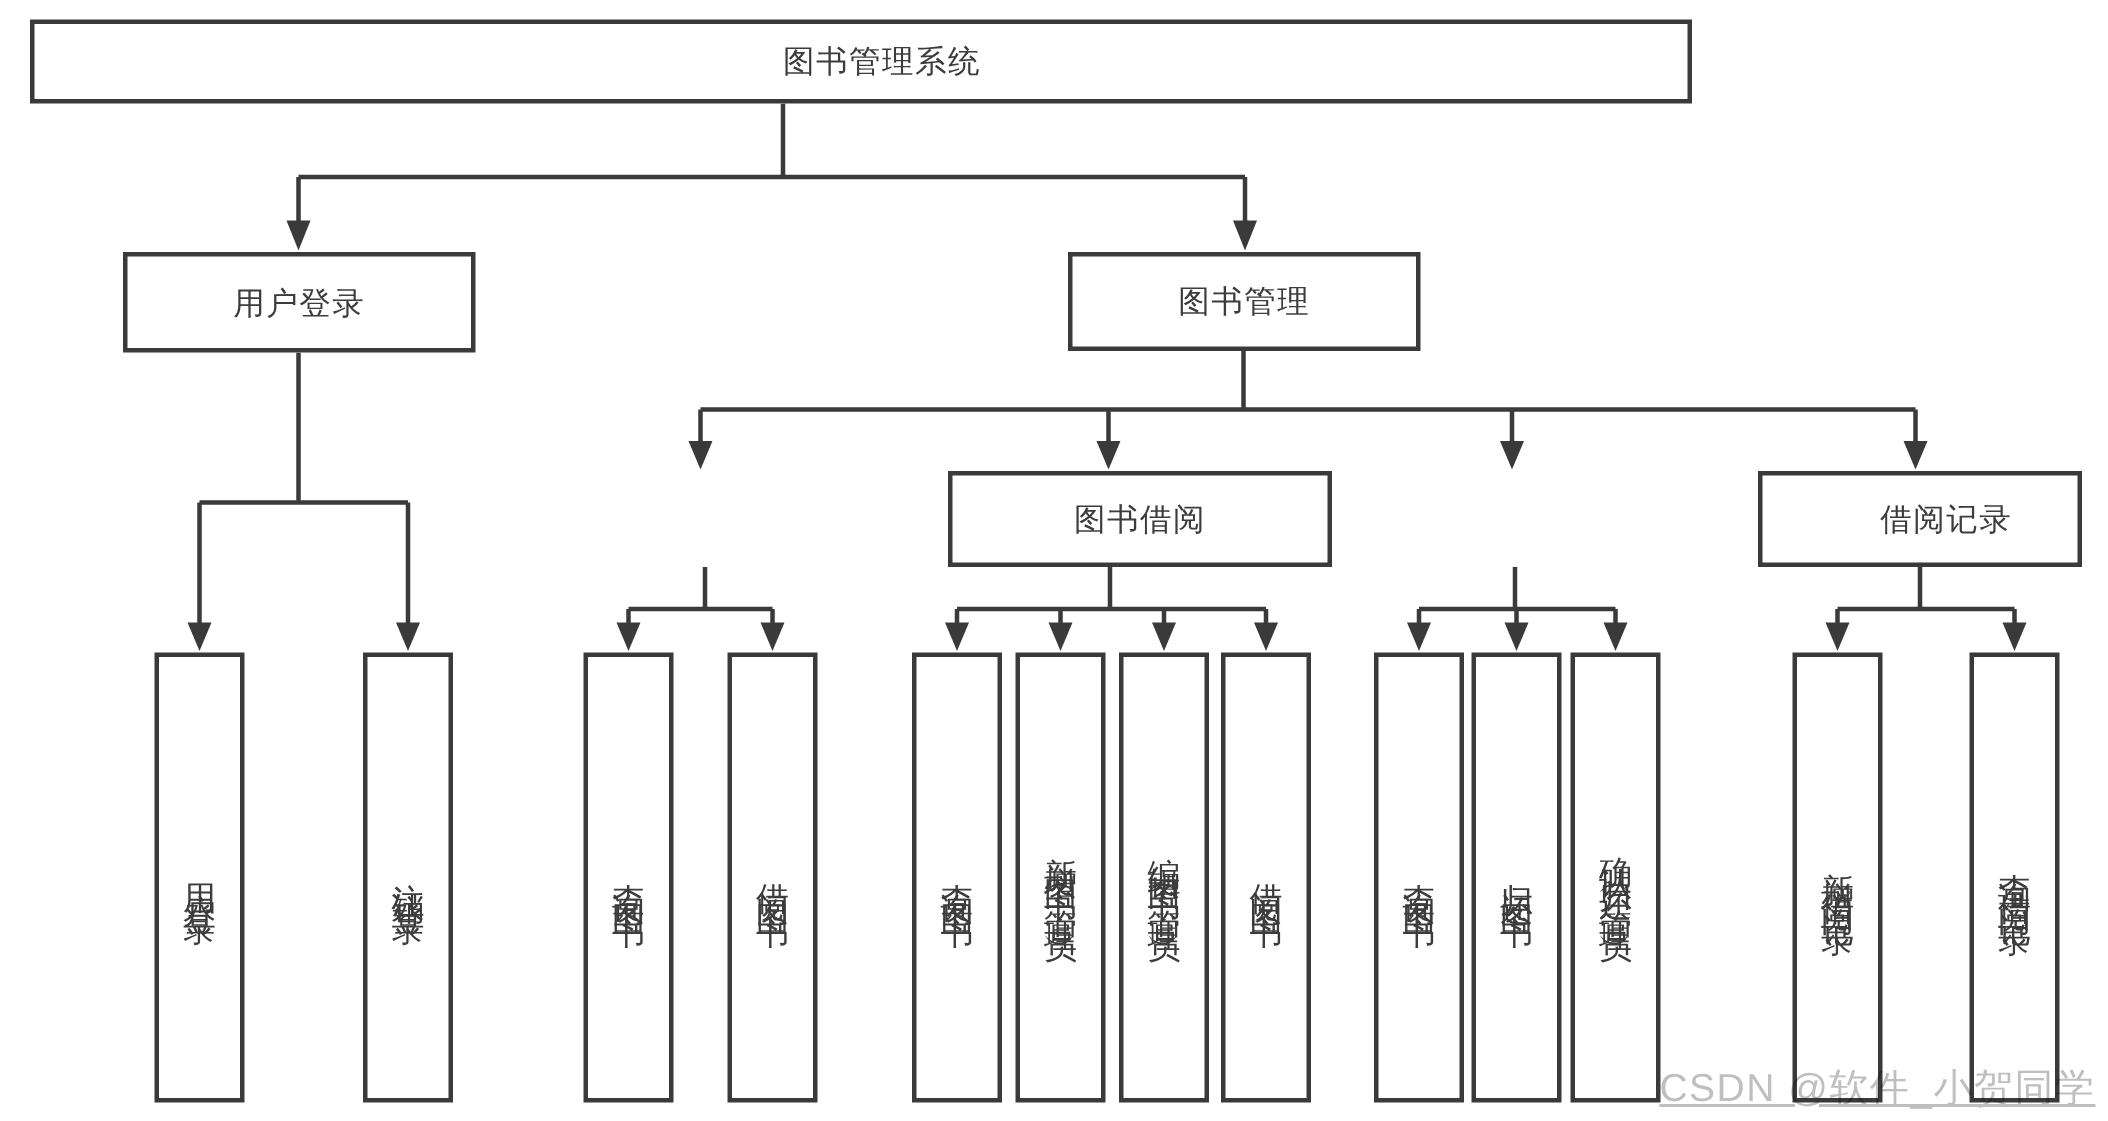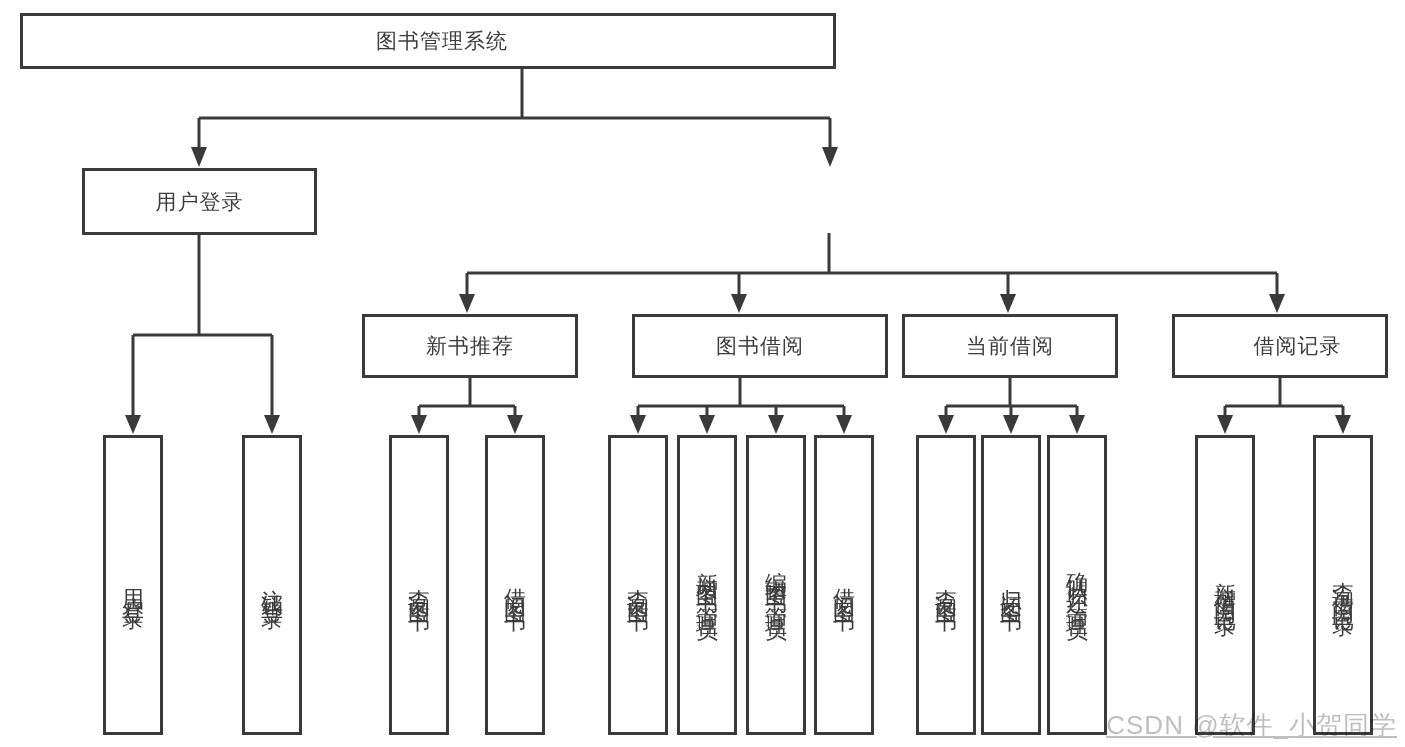--- a/index.html
+++ b/index.html
@@ -102,27 +102,26 @@
       <polygon points="1069,415 1085,415 1077,434"></polygon>
     </g>
 
     <g>
       <path d="M1280 378 V406 M1225 406 H1343 M1225 406 V417 M1343 406 V417"></path>
       <polygon points="1217,415 1233,415 1225,434"></polygon>
       <polygon points="1335,415 1351,415 1343,434"></polygon>
     </g>
   </svg>
 
-  <div class="node" style="left:20px;top:13px;width:816px;height:56px;padding-left:28px;">图书管理系统</div>
+  <div class="node" style="left:20px;top:13px;width:1108px;height:56px;padding-left:28px;">图书管理系统</div>
 
   <div class="node" style="left:82px;top:168px;width:235px;height:67px;">用户登录</div>
+  <div class="node" style="left:712px;top:168px;width:235px;height:66px;">图书管理</div>
 
-  <div class="node" style="left:362px;top:314px;width:216px;height:64px;">新书推荐</div>
   <div class="node" style="left:632px;top:314px;width:256px;height:64px;">图书借阅</div>
-  <div class="node" style="left:902px;top:314px;width:216px;height:64px;">当前借阅</div>
   <div class="node" style="left:1172px;top:314px;width:216px;height:64px;padding-left:35px;">借阅记录</div>
 
   <div class="node leaf" style="left:103px;">用户登录</div>
   <div class="node leaf" style="left:242px;">注销登录</div>
 
   <div class="node leaf" style="left:389px;">查询图书</div>
   <div class="node leaf" style="left:485px;">借阅图书</div>
 
   <div class="node leaf" style="left:608px;">查询图书</div>
   <div class="node leaf" style="left:677px;">新增图书（管理员）</div>

